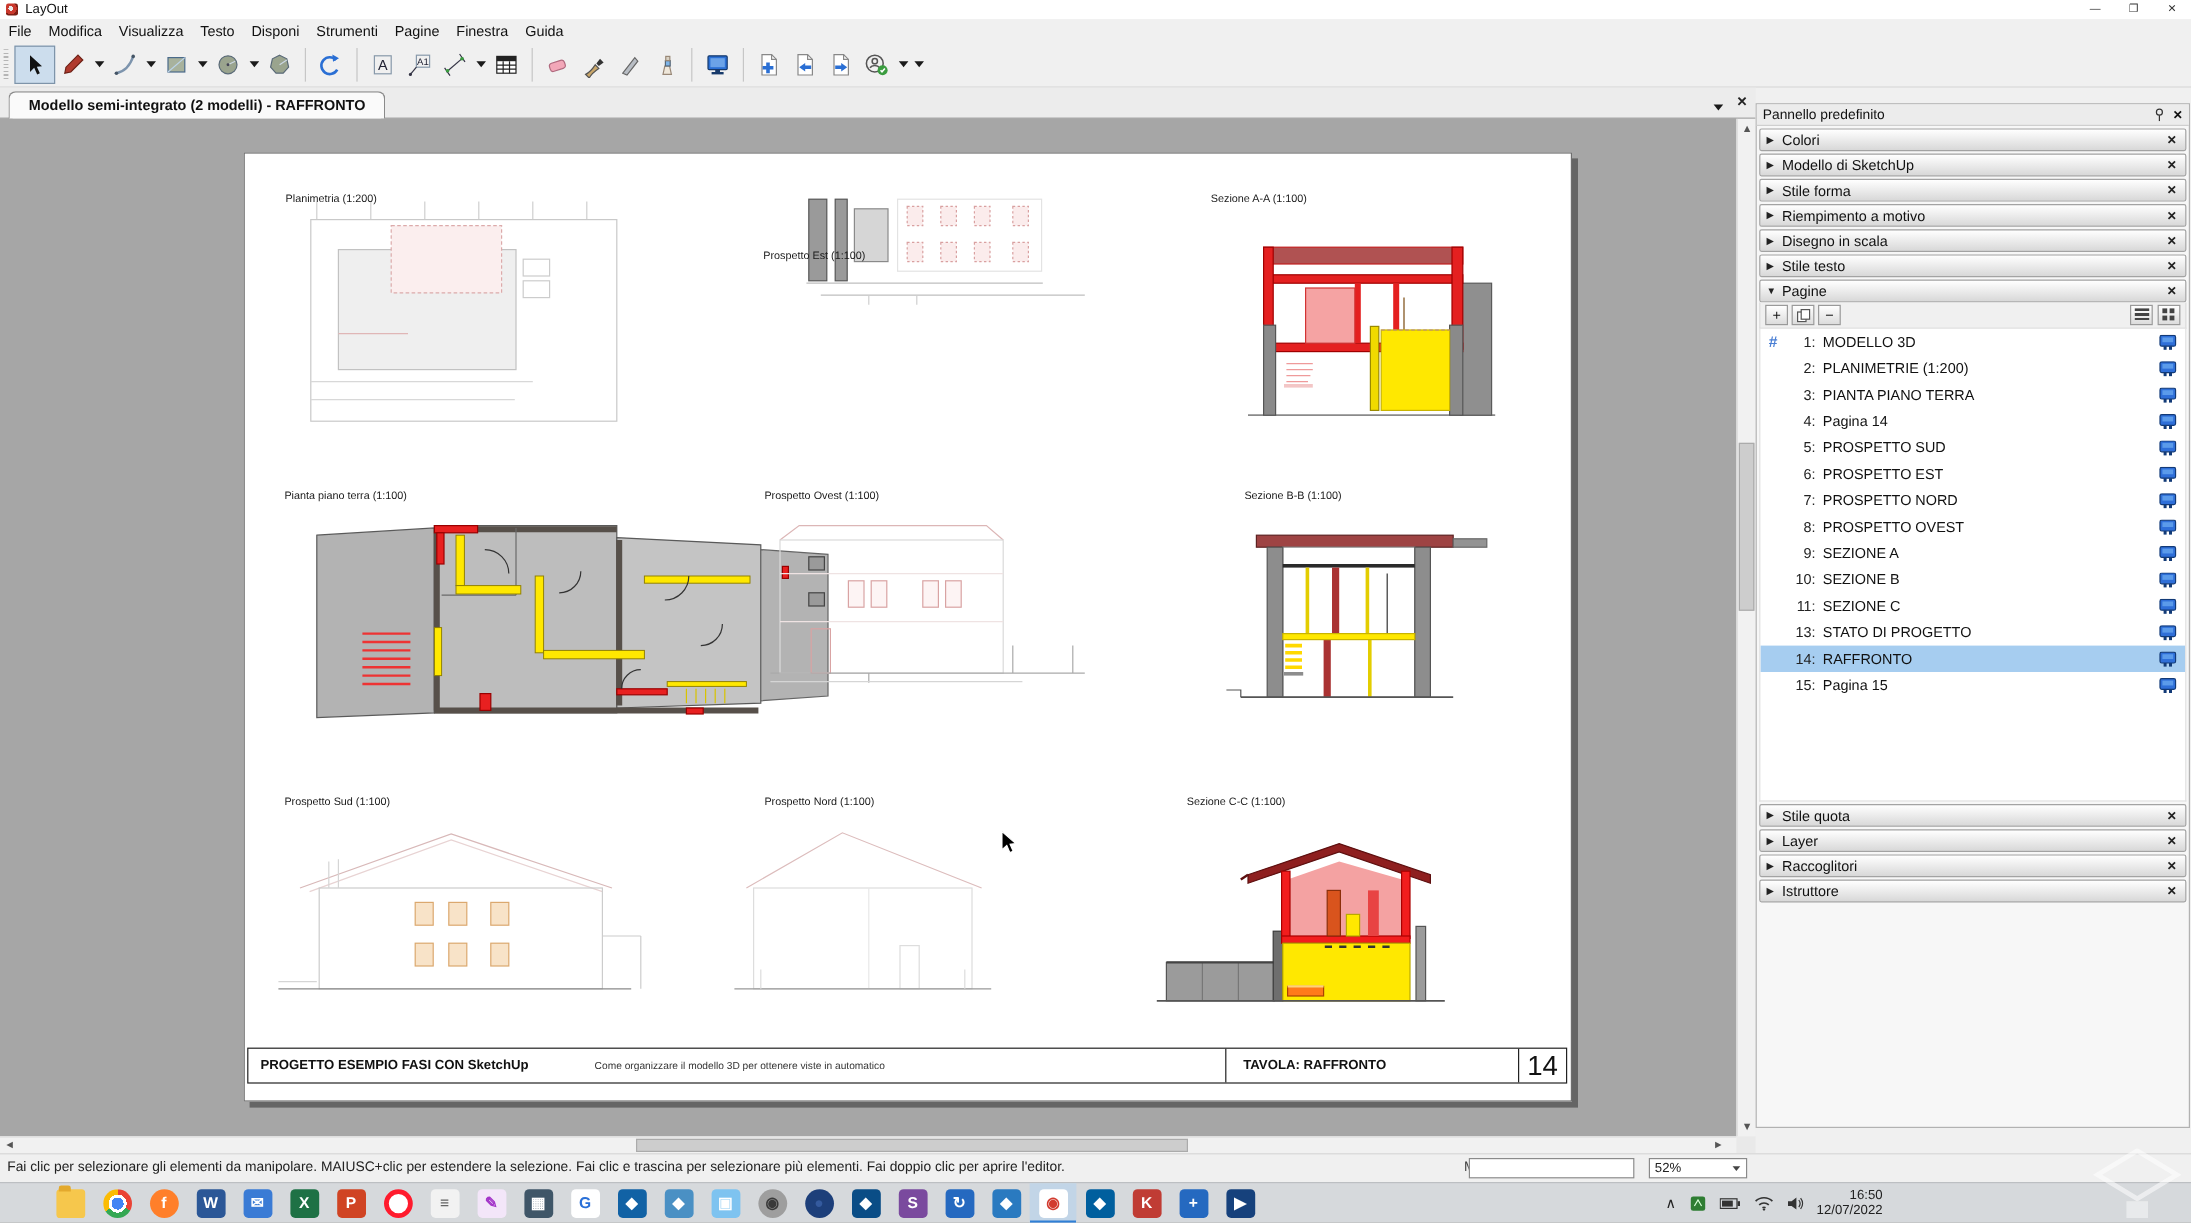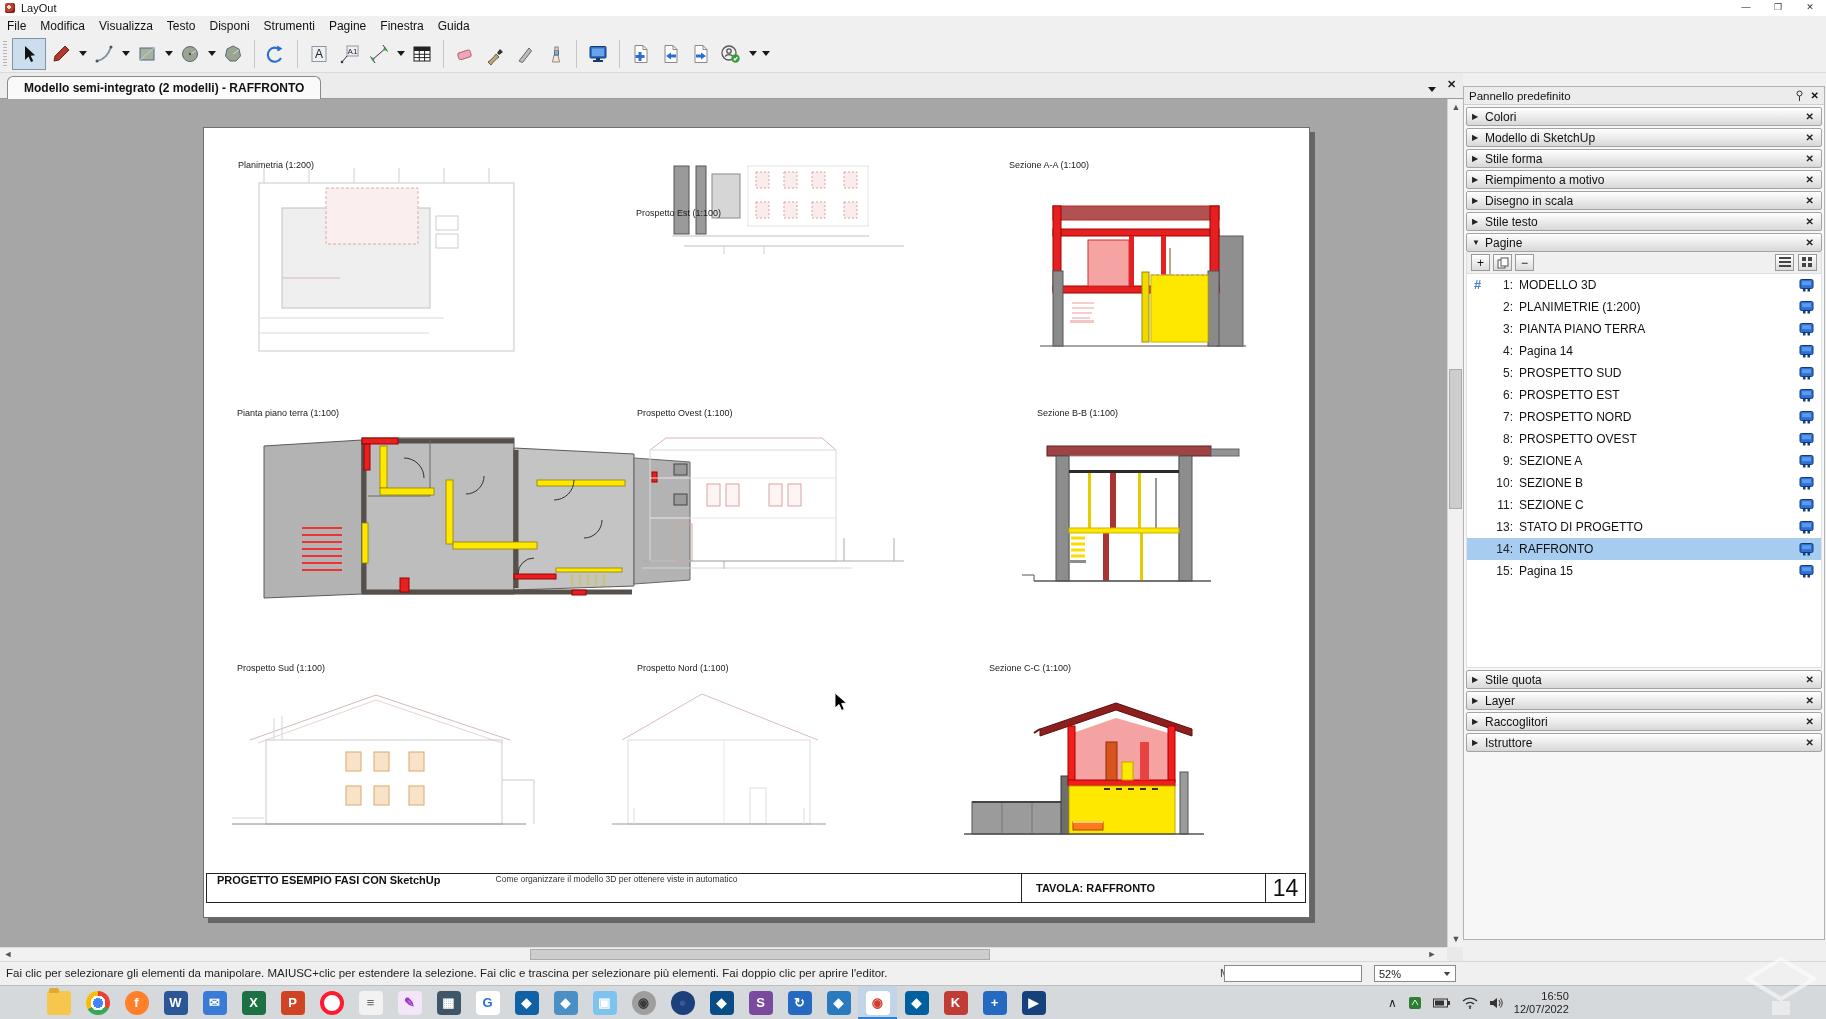--- a/index.html
+++ b/index.html
@@ -41,21 +41,21 @@
 
   
   .canvas { position:absolute; top:99px; left:0; width:1447px; height:848px; background:#a6a6a6; overflow:hidden; }
   .paper  { position:absolute; left:203px; top:28px; width:1107px; height:791px; background:#ffffff;
             border:1px solid #6e6e6e; box-shadow:5px 5px 0 rgba(35,35,35,.5); }
   .paper svg.sheet { position:absolute; left:0; top:0; }
   .view-label { position:absolute; font-size:9px; color:#1a1a1a; white-space:nowrap; }
 
   .tb-outer { position:absolute; left:2px; top:745px; width:1100px; height:30px;
               border:1px solid #222; display:flex; background:#fff; }
-  .tb-c1 { flex:0 0 815px; border-right:1px solid #222; display:flex; }
+  .tb-c1 { flex:0 0 815px; border-right:1px solid #222; display:flex; align-items:center; }
   .tb-project { font-size:11px; font-weight:700; padding-left:10px; }
   .tb-sub { font-size:8.5px; color:#333; padding-left:55px; }
   .tb-c2 { flex:0 0 244px; border-right:1px solid #222; display:flex; align-items:center;
            padding-left:14px; font-size:11px; font-weight:700; }
   .tb-c3 { flex:1; display:flex; align-items:center; justify-content:center; font-size:23px; }
 
   
   .vscroll { position:absolute; top:99px; left:1447px; width:16px; height:848px; background:#f1f1f1;
              border-left:1px solid #d2d2d2; }
   .vthumb { position:absolute; top:270px; left:1px; width:13px; height:140px; background:#cdcdcd; border:1px solid #ababab; }

